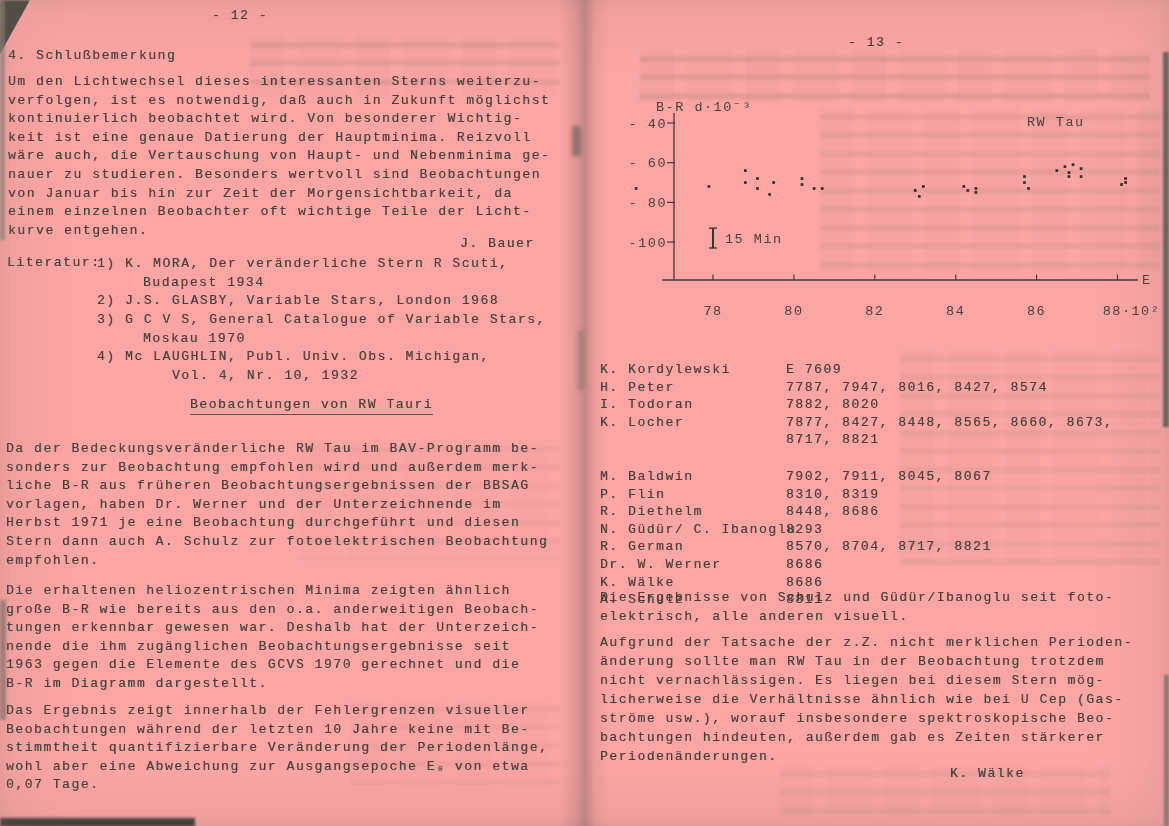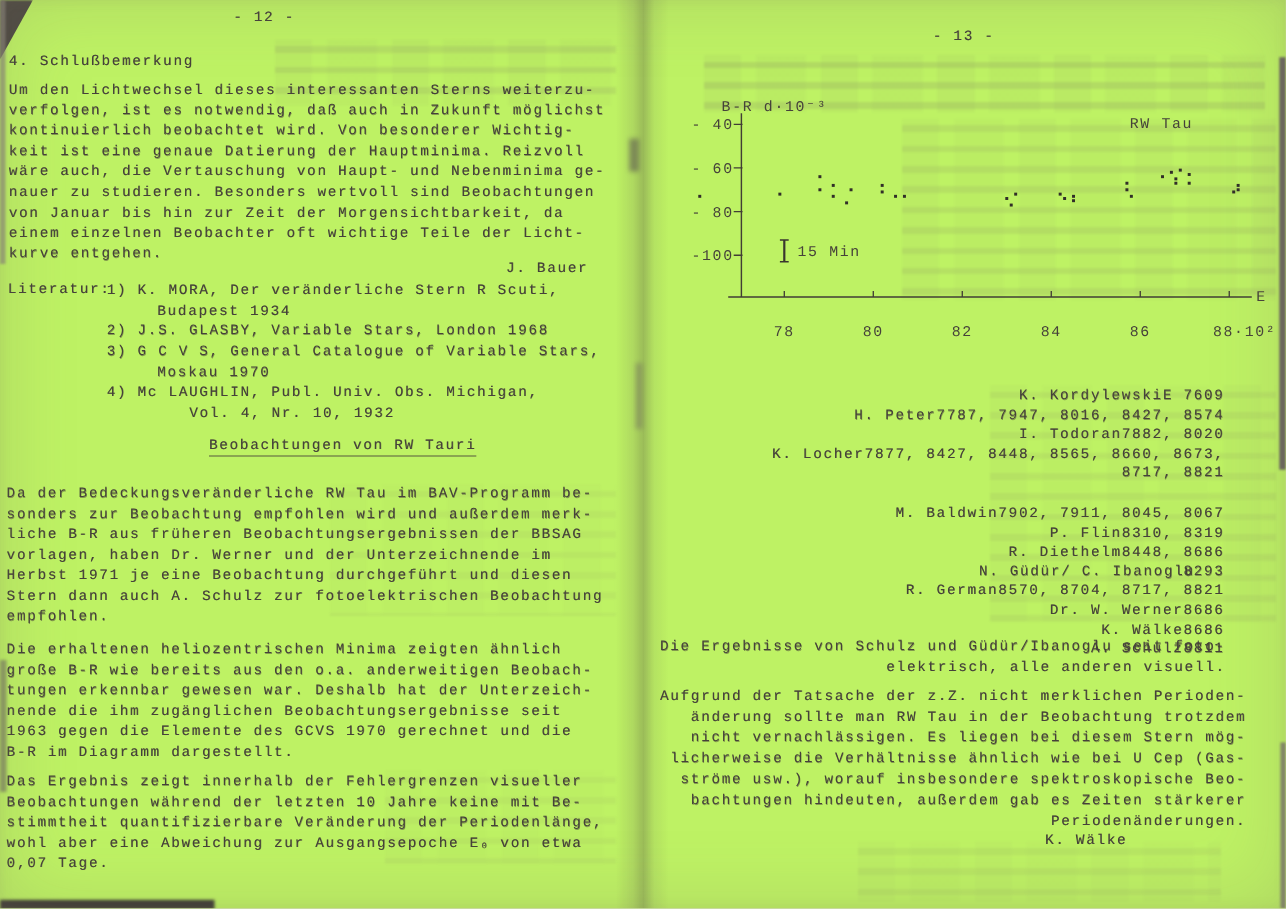--- a/index.html
+++ b/index.html
@@ -1,18 +1,18 @@
 <!DOCTYPE html>
 <html><head>
 <meta charset="utf-8">
 <style>
   html,body{margin:0;padding:0;background:#d8d5cd;}
   #scan{
     position:relative;width:1169px;height:826px;overflow:hidden;
-    background:#bef264;
+    background:#fca5a5;
     font-family:"Liberation Mono","DejaVu Sans Mono",monospace;
     color:#45413a;
   }
   #scan::after{
     content:"";position:absolute;inset:0;pointer-events:none;
     box-shadow:inset 0 0 70px rgba(118,110,96,.22), inset 0 0 12px rgba(118,110,96,.12);
   }
   .abs{position:absolute;}
   .txt{
     font-size:13px;letter-spacing:1.55px;white-space:pre;
@@ -90,21 +90,21 @@
     <div class="abs txt" style="left:7px;top:255px;">Literatur:</div>
     <div class="abs txt lh-lit" style="left:97px;top:255px;"><div class="tline">1) K. MORA, Der veränderliche Stern R Scuti,</div><div class="tline" style="margin-left: 46px;">Budapest 1934</div><div class="tline">2) J.S. GLASBY, Variable Stars, London 1968</div><div class="tline">3) G C V S, General Catalogue of Variable Stars,</div><div class="tline" style="margin-left: 46px;">Moskau 1970</div><div class="tline">4) Mc LAUGHLIN, Publ. Univ. Obs. Michigan,</div><div class="tline" style="margin-left: 75px;">Vol. 4, Nr. 10, 1932</div></div>
 
     <div class="abs txt underl" style="left:150px;top:397px;margin-left:40px;">Beobachtungen von RW Tauri</div>
 
     <div class="abs txt lh-left" style="left:6px;top:440px;"><div class="tline">Da der Bedeckungsveränderliche RW Tau im BAV-Programm be-</div><div class="tline">sonders zur Beobachtung empfohlen wird und außerdem merk-</div><div class="tline">liche B-R aus früheren Beobachtungsergebnissen der BBSAG</div><div class="tline">vorlagen, haben Dr. Werner und der Unterzeichnende im</div><div class="tline">Herbst 1971 je eine Beobachtung durchgeführt und diesen</div><div class="tline">Stern dann auch A. Schulz zur fotoelektrischen Beobachtung</div><div class="tline">empfohlen.</div></div>
     <div class="abs txt lh-left" style="left:6px;top:582px;"><div class="tline">Die erhaltenen heliozentrischen Minima zeigten ähnlich</div><div class="tline">große B-R wie bereits aus den o.a. anderweitigen Beobach-</div><div class="tline">tungen erkennbar gewesen war. Deshalb hat der Unterzeich-</div><div class="tline">nende die ihm zugänglichen Beobachtungsergebnisse seit</div><div class="tline">1963 gegen die Elemente des GCVS 1970 gerechnet und die</div><div class="tline">B-R im Diagramm dargestellt.</div></div>
     <div class="abs txt lh-left" style="left:6px;top:702px;"><div class="tline">Das Ergebnis zeigt innerhalb der Fehlergrenzen visueller</div><div class="tline">Beobachtungen während der letzten 10 Jahre keine mit Be-</div><div class="tline">stimmtheit quantifizierbare Veränderung der Periodenlänge,</div><div class="tline">wohl aber eine Abweichung zur Ausgangsepoche E₀ von etwa</div><div class="tline">0,07 Tage.</div></div>
   </div>
 
-  <div class="abs" style="left:568px;top:0;width:601px;height:608px;text-align:right;">
+  <div class="abs" style="left:568px;top:10px;width:601px;height:608px;">
     <div class="abs txt" style="left:280px;top:25px;">- 13 -</div>
 
     <svg id="br-chart-svg" class="abs" style="left:22px;top:72px;" width="579" height="242" viewBox="0 0 579 242">
         <line x1="84" y1="31" x2="84" y2="198" class="ax"></line>
         <line x1="72" y1="198" x2="548" y2="198" class="ax"></line>
         <line x1="77" y1="41" x2="85" y2="41" class="tkm"></line>
         <text x="77" y="45.5" text-anchor="end">- 40</text>
         <line x1="77" y1="80.68" x2="85" y2="80.68" class="tkm"></line>
         <text x="77" y="85.18" text-anchor="end">- 60</text>
         <line x1="77" y1="120.36" x2="85" y2="120.36" class="tkm"></line>

